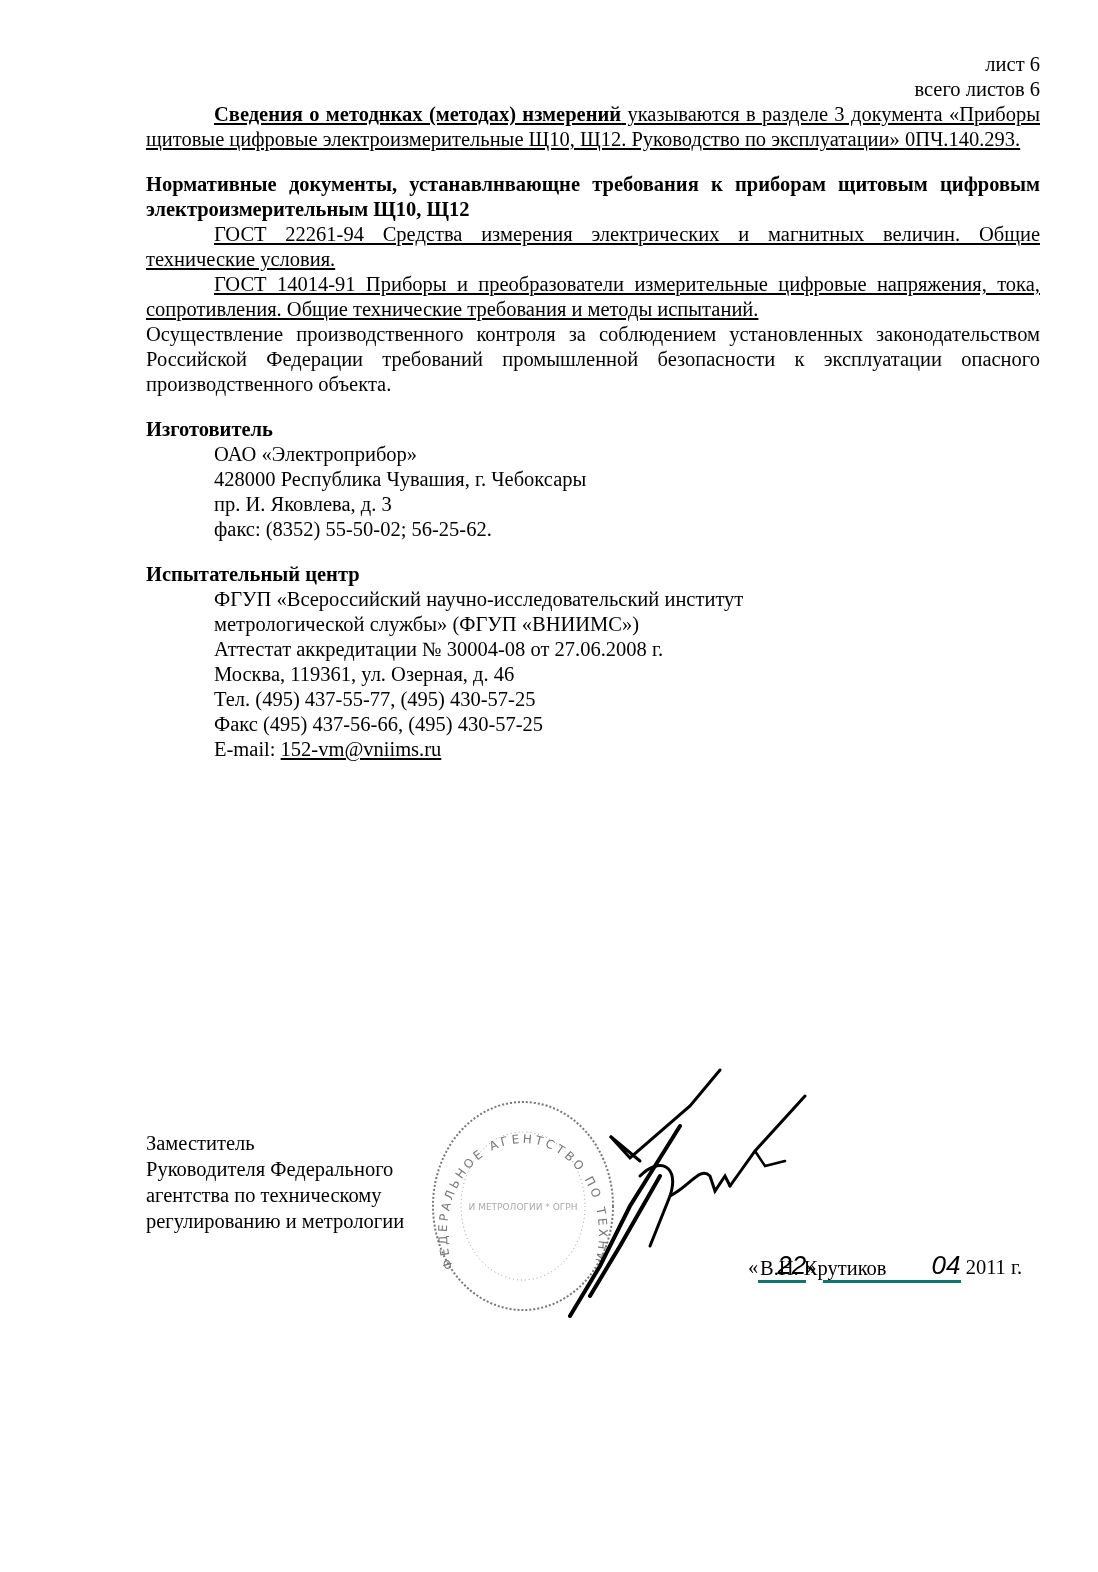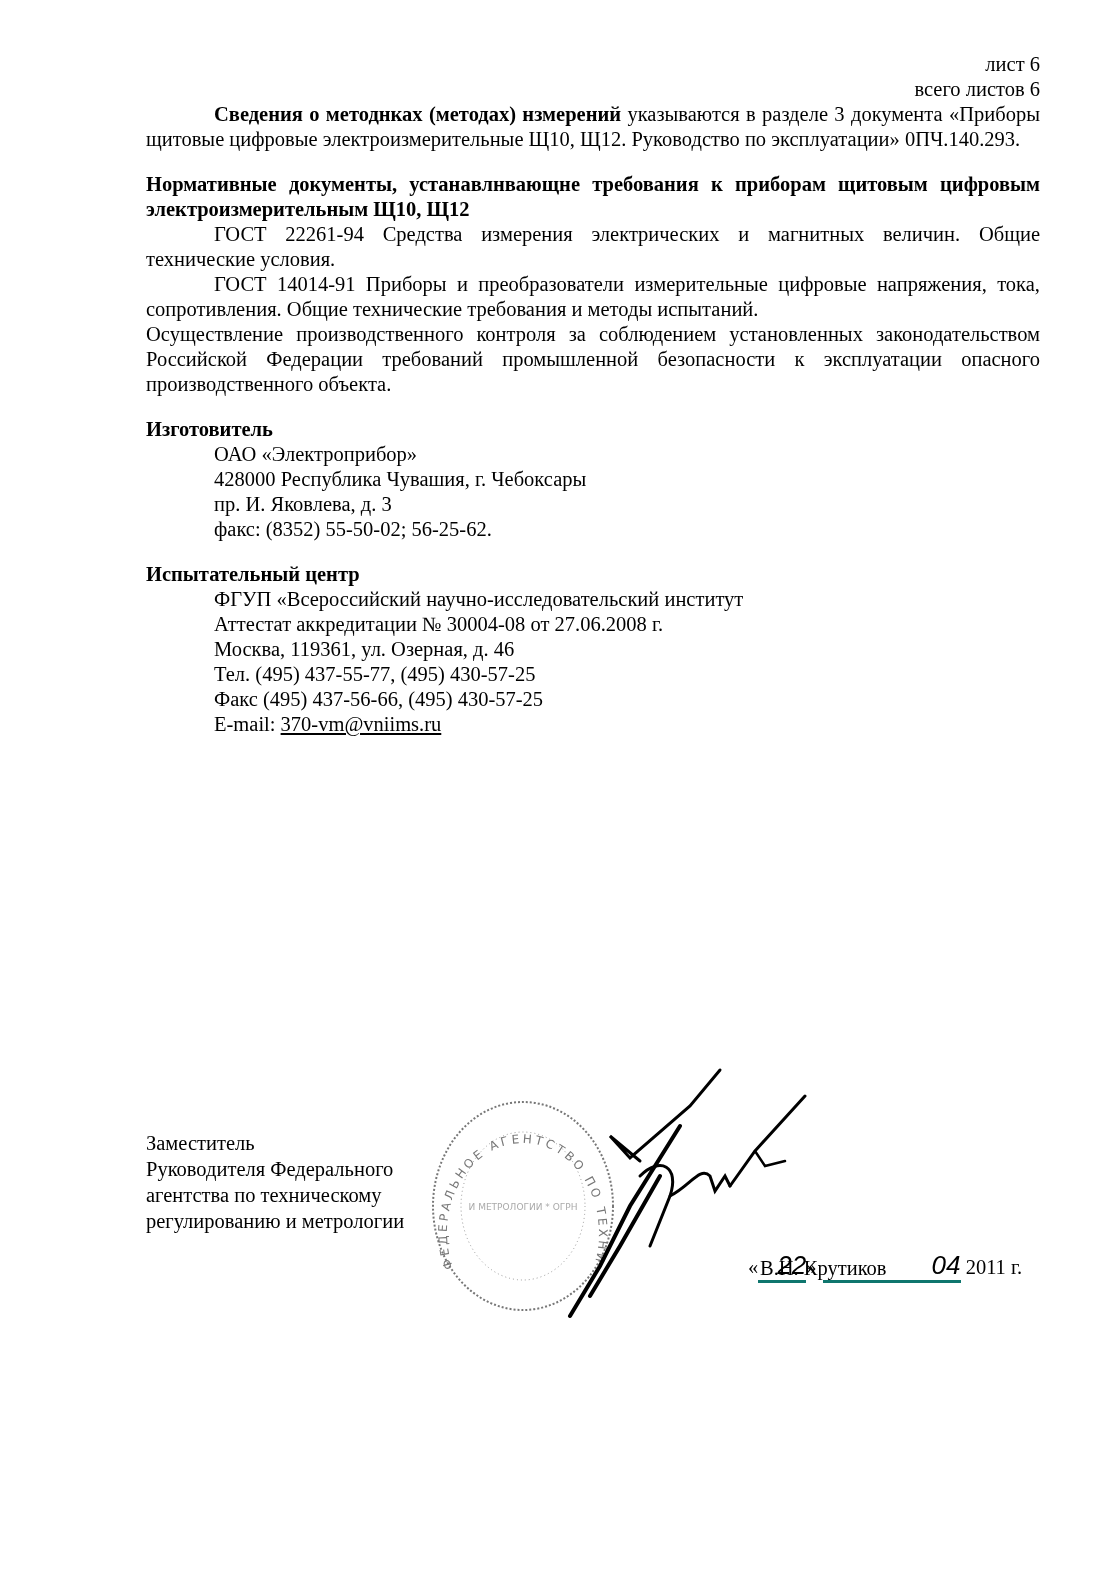--- a/index.html
+++ b/index.html
@@ -4,21 +4,21 @@
 <style>
   html, body { margin: 0; padding: 0; background: #ffffff; }
   body {
     width: 1098px; height: 1572px; position: relative; overflow: hidden;
     font-family: "Liberation Serif", "DejaVu Serif", serif;
     color: #000; font-size: 20.5px; line-height: 25px;
   }
   .page { position: absolute; left: 146px; top: 52px; width: 894px; }
   .right { text-align: right; }
   .just { text-align: justify; text-align-last: left; }
-  .indent { text-indent: 68px; }
+  .indent { text-indent: 68px; text-decoration: underline; }
   .b { font-weight: bold; }
   .block { margin-top: 20px; }
   .addr { padding-left: 68px; }
   .email { text-decoration: underline; }
   .sig-area { position: absolute; left: 146px; top: 1130px; width: 900px; height: 200px; }
   .sig-title { position: absolute; left: 0; top: 0; line-height: 26px; }
   .sig-name { position: absolute; left: 614px; top: 78px; margin-top: 48px; }
   .sig-date { position: absolute; left: 602px; top: 120px; white-space: nowrap; }
   .date-field { display: inline-block; border-bottom: 3px solid #0f766e; text-align: right;
     font-family: Liberation Sans, sans-serif; font-style: italic; font-size: 26px; line-height: 30px; }
@@ -46,25 +46,26 @@
   <div class="addr">
     <div>ОАО «Электроприбор»</div>
     <div>428000 Республика Чувашия, г. Чебоксары</div>
     <div>пр. И. Яковлева, д. 3</div>
     <div>факс: (8352) 55-50-02; 56-25-62.</div>
   </div>
 
   <div class="block b">Испытательный центр</div>
   <div class="addr">
     <div>ФГУП «Всероссийский научно-исследовательский институт</div>
+    <div>метрологической службы» (ФГУП «ВНИИМС»)</div>
     <div>Аттестат аккредитации № 30004-08 от 27.06.2008 г.</div>
     <div>Москва, 119361, ул. Озерная, д. 46</div>
     <div>Тел. (495) 437-55-77, (495) 430-57-25</div>
     <div>Факс (495) 437-56-66, (495) 430-57-25</div>
-    <div><span>E-mail: </span><span class="email">370-vm@vniims.ru</span></div>
+    <div><span>E-mail: </span><span class="email">152-vm@vniims.ru</span></div>
   </div>
 </div>
 
 <svg class="stamp" viewBox="0 0 190 216">
   <ellipse cx="95" cy="108" rx="90" ry="104" fill="none" stroke="#777" stroke-width="2" stroke-dasharray="2 2"></ellipse>
   <ellipse cx="95" cy="108" rx="62" ry="74" fill="none" stroke="#999" stroke-width="1" stroke-dasharray="1 3"></ellipse>
   <defs>
     <path id="stampArc" d="M 25 170 A 76 90 0 1 1 165 170"></path>
   </defs>
   <text font-family="DejaVu Sans, sans-serif" font-size="12" fill="#777" letter-spacing="3">

